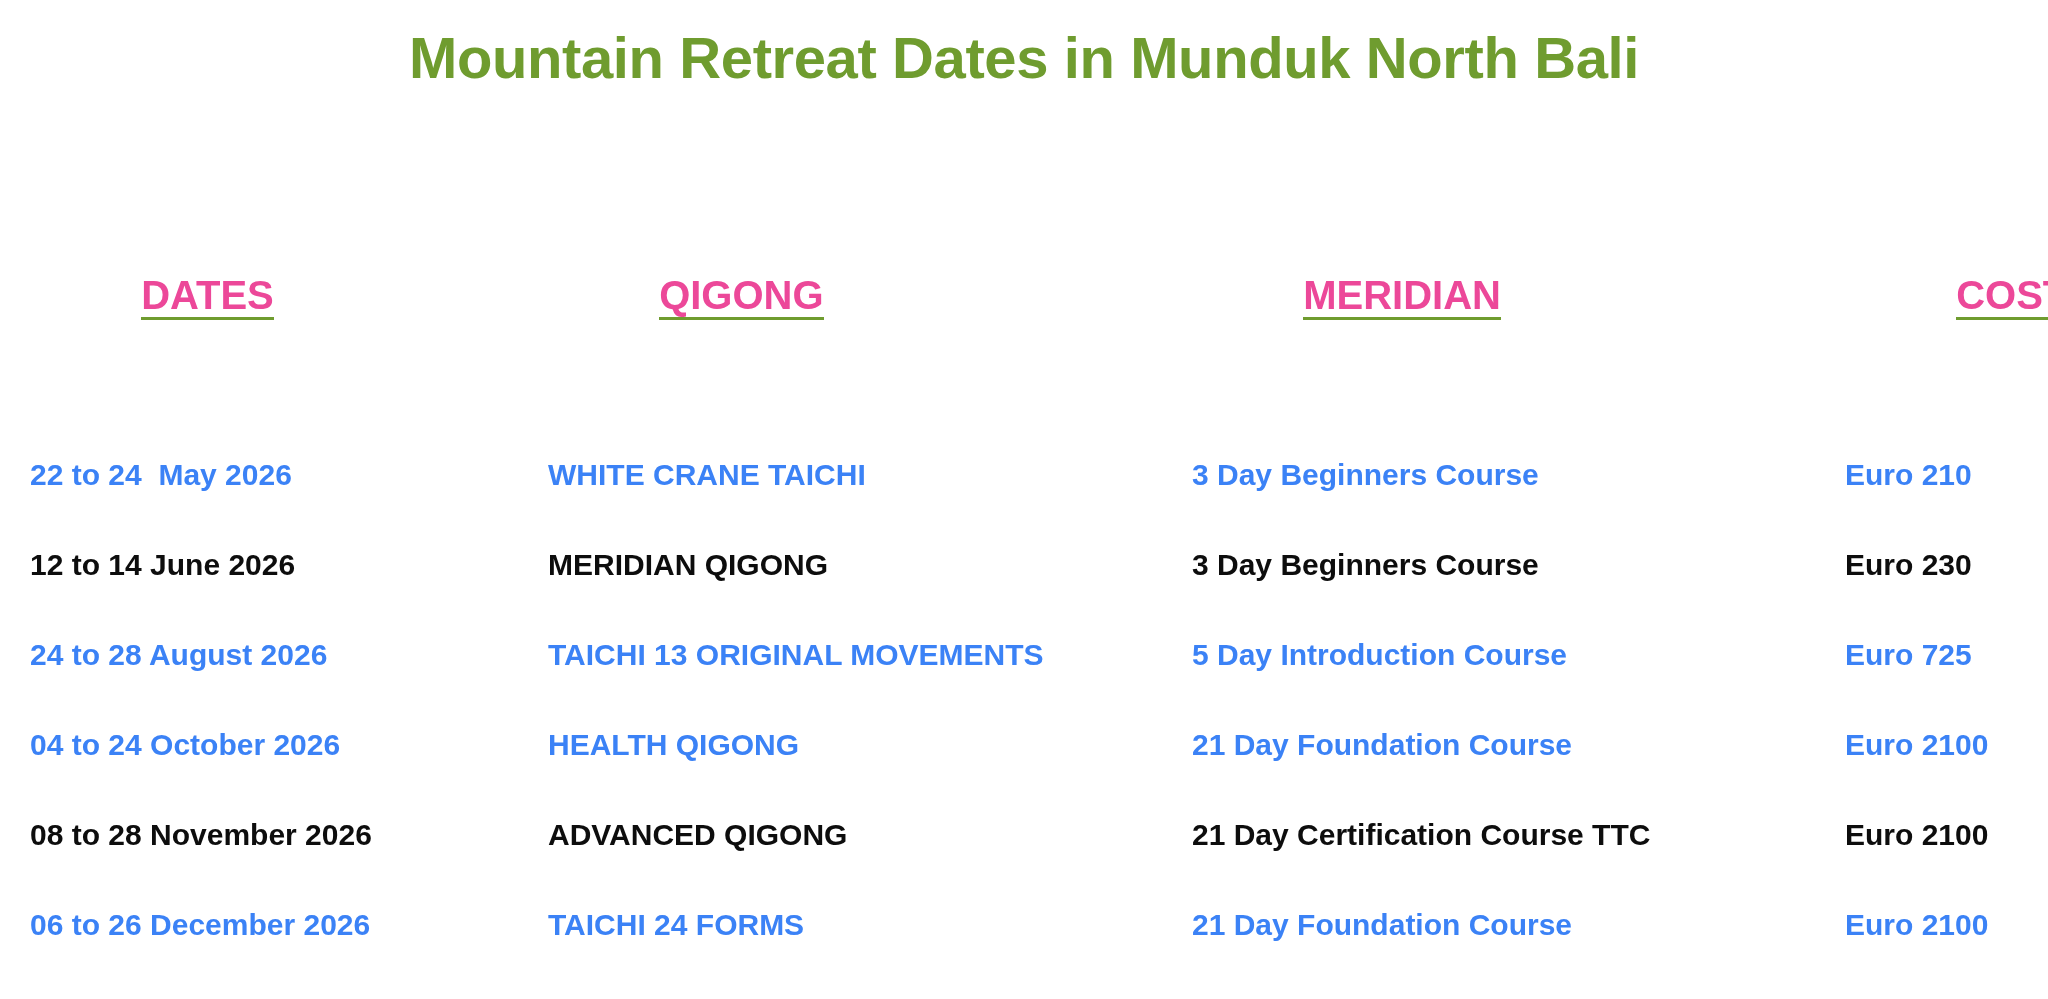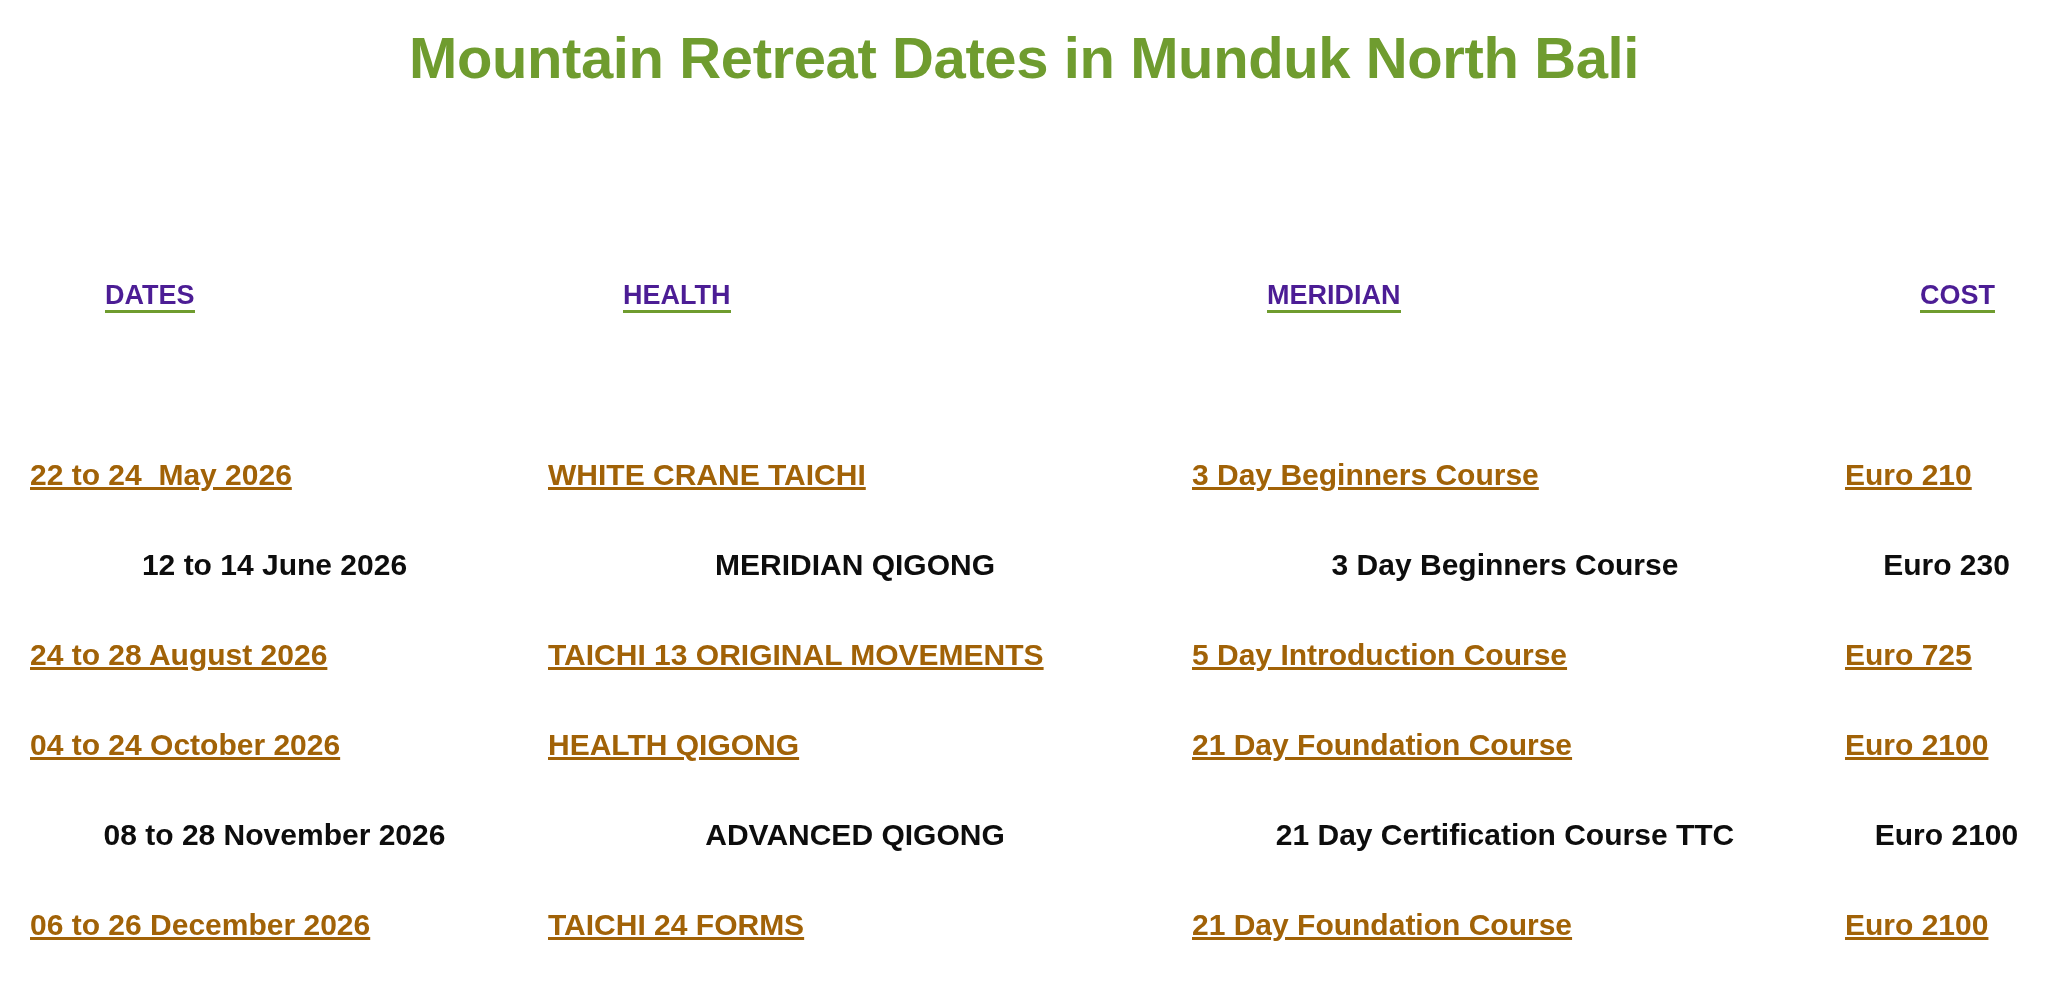--- a/index.html
+++ b/index.html
@@ -59,47 +59,45 @@
     padding: 0;
     margin: 0;
     text-align: left;
     vertical-align: middle;
     font-weight: 700;
     white-space: pre;
   }
 
   .schedule-table thead th {
     height: 90px;
-    font-size: 27px;
+    font-size: 40px;
     line-height: 90px;
-    color: #4c1d95;
+    color: #ec4899;
   }
 
   .schedule-table thead th .hdr-text {
     display: inline-block;
     border-bottom: 3px solid #6f9c2f;
     padding-bottom: 1px;
     line-height: 1.05;
   }
 
   .schedule-table tbody td {
     height: 90px;
     font-size: 30px;
     line-height: 90px;
     color: #111111;
   }
 
   .schedule-table tbody tr.row-green td {
-    color: #a16207;
-    text-decoration: underline;
+    color: #3b82f6;
   }
 
   .schedule-table tbody tr.row-dark td {
     color: #0d0d0d;
-    text-align: center;
   }
 
   
   .cell-dates    { padding-left: 30px  !important; }
   .cell-course   { padding-left: 29px  !important; }
   .cell-duration { padding-left: 30px  !important; }
   .cell-cost     { padding-left: 27px  !important; }
 </style>
 </head>
 <body>
@@ -114,21 +112,21 @@
       <col class="c-course">
       <col class="c-duration">
       <col class="c-cost">
     </colgroup>
     <thead>
       <tr>
         <th class="cell-dates">
           <span class="hdr-text">DATES</span>
         </th>
         <th class="cell-course">
-          <span class="hdr-text">HEALTH</span>
+          <span class="hdr-text">QIGONG</span>
         </th>
         <th class="cell-duration">
           <span class="hdr-text">MERIDIAN</span>
         </th>
         <th class="cell-cost">
           <span class="hdr-text">COST</span>
         </th>
       </tr>
     </thead>
     <tbody>

